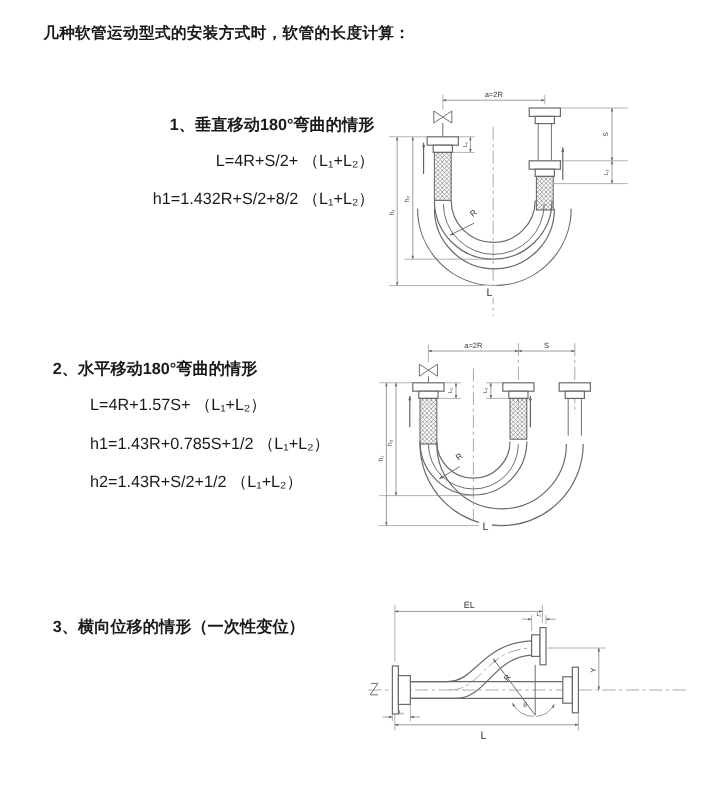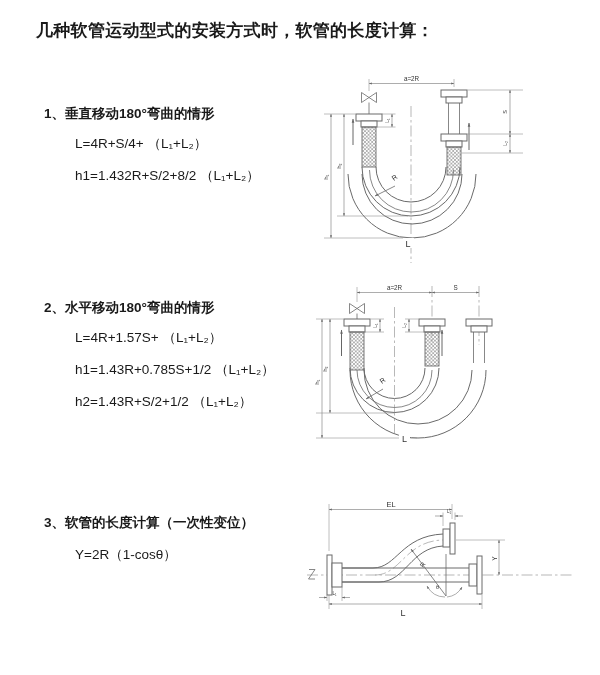--- a/index.html
+++ b/index.html
@@ -1,23 +1,23 @@
 <!DOCTYPE html>
 <html><head>
 <meta charset="utf-8">
 <style>
   html,body{margin:0;padding:0;}
   body{
     width:600px;height:675px;position:relative;overflow:hidden;
     background:#ffffff;color:#1a1a1a;
     font-family:"Liberation Sans","DejaVu Sans",sans-serif;
   }
-  .title{position:absolute;left:36px;top:19px;font-size:17px;font-weight:700;letter-spacing:.3px;}
+  .title{position:absolute;left:36px;top:19px;font-size:13px;font-weight:700;letter-spacing:.3px;}
   .section{position:absolute;left:44px;width:268px;}
-  .sec1{top:104px;} .sec2{top:298px;} .sec3{top:513px;}
+  .sec1{top:94px;text-align:right;} .sec2{top:298px;} .sec3{top:513px;}
   .heading{font-size:13.5px;font-weight:700;line-height:19px;white-space:nowrap;}
   .formula{font-size:13.5px;line-height:19px;margin:13px 0 0 31px;white-space:nowrap;}
   .formula.first{margin-top:11px;}
   .diagram{position:absolute;}
   .dg1{left:311px;top:70px;} .dg2{left:309px;top:283px;} .dg3{left:299px;top:496px;}
   svg text{font-family:"Liberation Sans","DejaVu Sans",sans-serif;fill:#333;}
   .dl{stroke:#6a6a6a;stroke-width:1;fill:none;}
   .dl2{stroke:#6a6a6a;stroke-width:.8;fill:none;}
   .fl{stroke:#6a6a6a;stroke-width:1;fill:#ffffff;}
   .braid{stroke:#6a6a6a;stroke-width:.9;fill:url(#braidp);}
@@ -37,34 +37,33 @@
     <pattern id="braidp" width="3.6" height="3.6" patternUnits="userSpaceOnUse">
       <path d="M0,3.6 L3.6,0 M0,0 L3.6,3.6" stroke="#7a7a7a" stroke-width="0.55"></path>
     </pattern>
   </defs>
 </svg>
 
 <div class="title">几种软管运动型式的安装方式时，软管的长度计算：</div>
 
 <div class="section sec1">
   <div class="heading"><span>1、</span><span>垂直移动180°弯曲的情形</span></div>
-  <div class="formula first">L=4R+S/4+ （L₁+L₂）</div>
+  <div class="formula first">L=4R+S/2+ （L₁+L₂）</div>
   <div class="formula">h1=1.432R+S/2+8/2 （L₁+L₂）</div>
 </div>
 
 <div class="section sec2">
   <div class="heading"><span>2、</span><span>水平移动180°弯曲的情形</span></div>
   <div class="formula first">L=4R+1.57S+ （L₁+L₂）</div>
   <div class="formula">h1=1.43R+0.785S+1/2 （L₁+L₂）</div>
   <div class="formula">h2=1.43R+S/2+1/2 （L₁+L₂）</div>
 </div>
 
 <div class="section sec3">
-  <div class="heading"><span>3、</span><span>软管的长度计算（一次性变位）</span></div>
-  <div class="formula">Y=2R（1-cosθ）</div>
+  <div class="heading"><span>3、</span><span>横向位移的情形（一次性变位）</span></div>
 </div>
 
 <div class="diagram dg1">
 <svg width="272" height="196" viewBox="0 0 272 196">
   <line class="cl" x1="100" y1="36" x2="100" y2="193"></line>
 
   <g>
     <line class="ext" x1="58" y1="21" x2="58" y2="9"></line>
     <line class="ext" x1="143" y1="17" x2="143" y2="9"></line>
     <line class="dim" x1="58" y1="13.5" x2="143" y2="13.5" marker-start="url(#ar)" marker-end="url(#ar)"></line>

